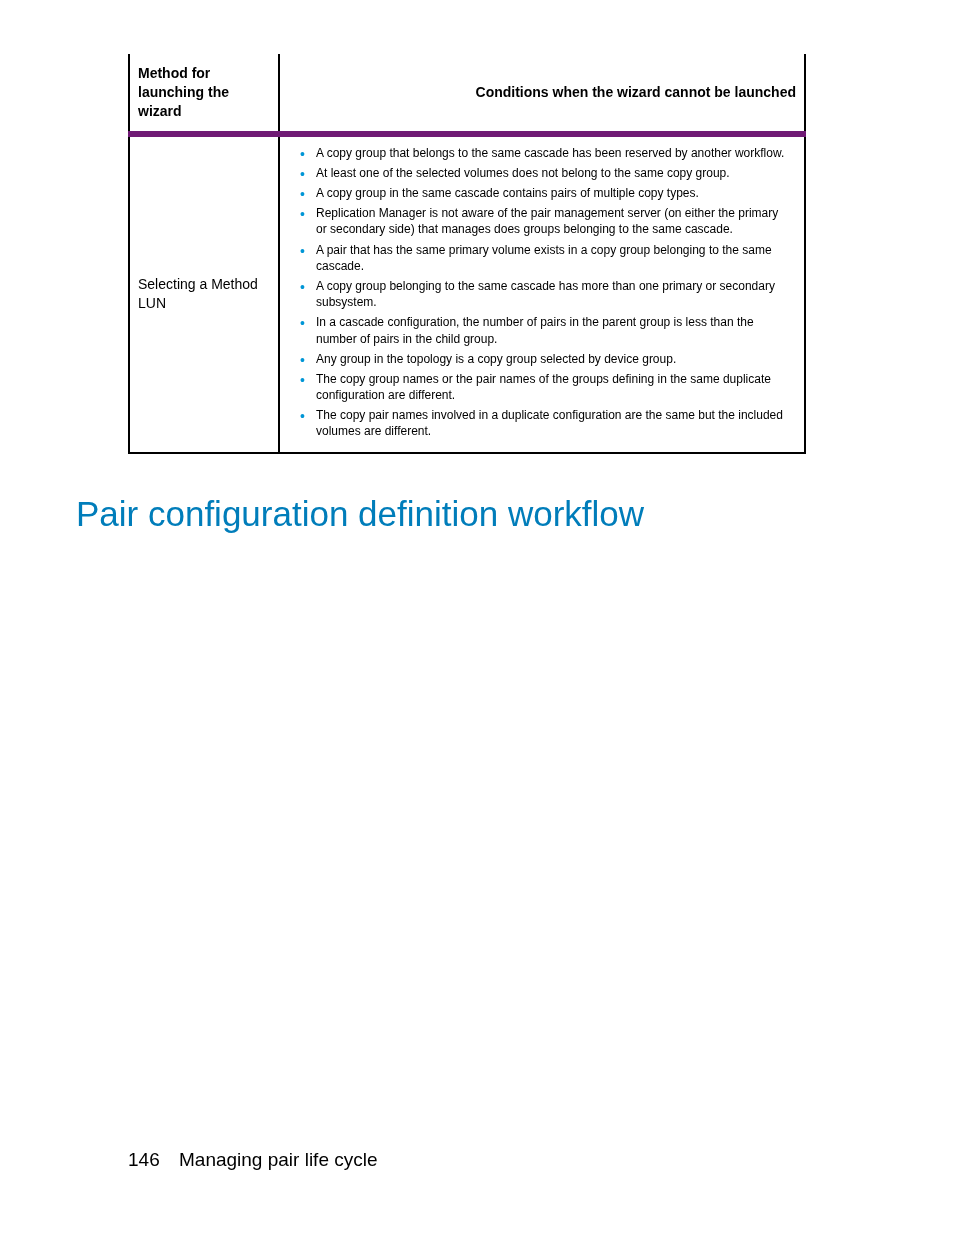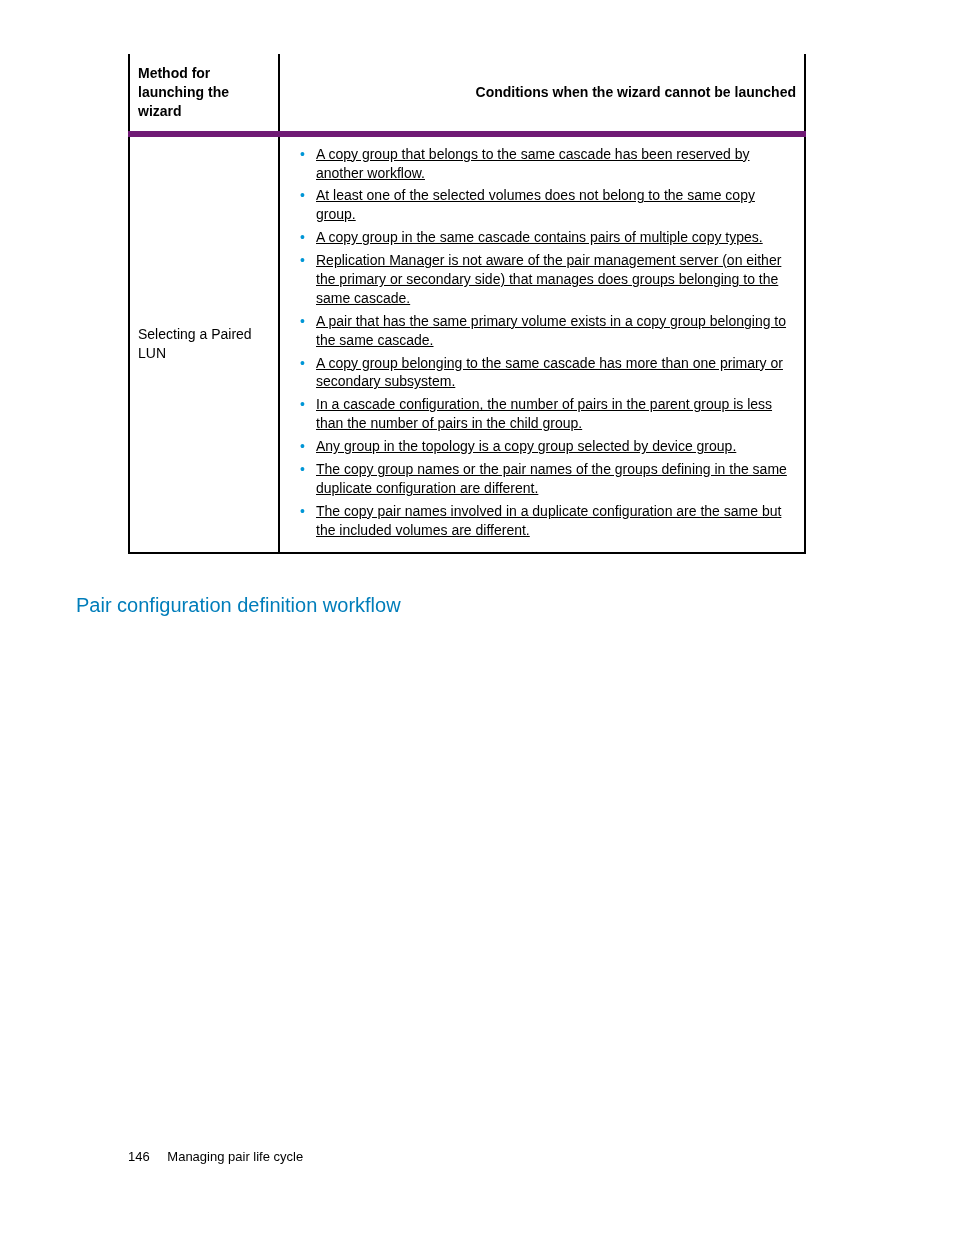--- a/index.html
+++ b/index.html
@@ -66,72 +66,71 @@
   }
 
   ul.cond-list {
     list-style: none;
     margin: 0;
     padding: 0 4px 0 16px;
   }
   ul.cond-list li {
     position: relative;
     padding: 2px 0 2px 12px;
-    font-size: 14px;
+    font-size: 12px;
     line-height: 1.35;
-    text-decoration: underline;
   }
   ul.cond-list li::before {
     content: "•";
     position: absolute;
     left: -4px;
     top: 2px;
     color: #0096d6;
     font-size: 14px;
     line-height: 1.35;
   }
 
   h2.section {
     font-family: Arial, Helvetica, sans-serif;
     color: #007dba;
     font-weight: normal;
-    font-size: 20px;
+    font-size: 35px;
     margin: 40px 0 12px -52px;
   }
   p.intro {
     font-size: 14.5px;
     margin: 6px 0 0 0;
   }
 
   .footer {
     position: absolute;
     left: 128px;
-    bottom: 71px;
-    font-size: 13px;
+    bottom: 64px;
+    font-size: 19px;
     color: #000;
   }
   .footer .pg {
     margin-right: 14px;
   }
 </style>
 </head>
 <body>
 
 <div class="page">
 
   <table class="conditions">
     <thead>
       <tr>
         <th class="col-left">Method for launching the wizard</th>
         <th class="col-right">Conditions when the wizard cannot be launched</th>
       </tr>
     </thead>
     <tbody>
       <tr>
-        <td class="col-left">Selecting a Paired LUN</td>
+        <td class="col-left">Selecting a Method LUN</td>
         <td class="col-right">
           <ul class="cond-list">
             <li>A copy group that belongs to the same cascade has been reserved by another workflow.</li>
             <li>At least one of the selected volumes does not belong to the same copy group.</li>
             <li>A copy group in the same cascade contains pairs of multiple copy types.</li>
             <li>Replication Manager is not aware of the pair management server (on either the primary or secondary side) that manages does groups belonging to the same cascade.</li>
             <li>A pair that has the same primary volume exists in a copy group belonging to the same cascade.</li>
             <li>A copy group belonging to the same cascade has more than one primary or secondary subsystem.</li>
             <li>In a cascade configuration, the number of pairs in the parent group is less than the number of pairs in the child group.</li>
             <li>Any group in the topology is a copy group selected by device group.</li>

